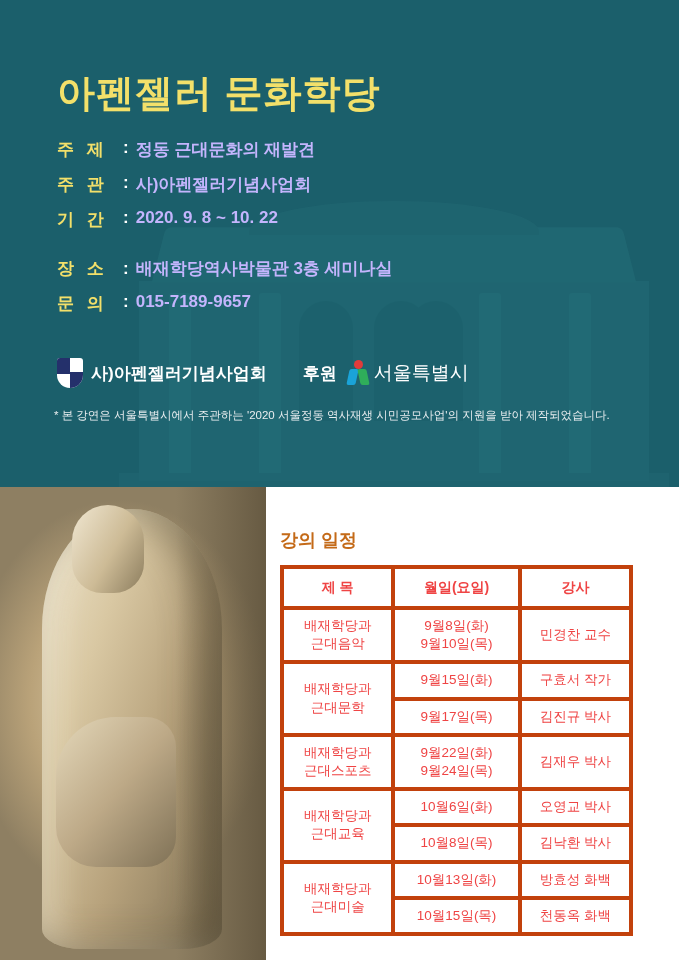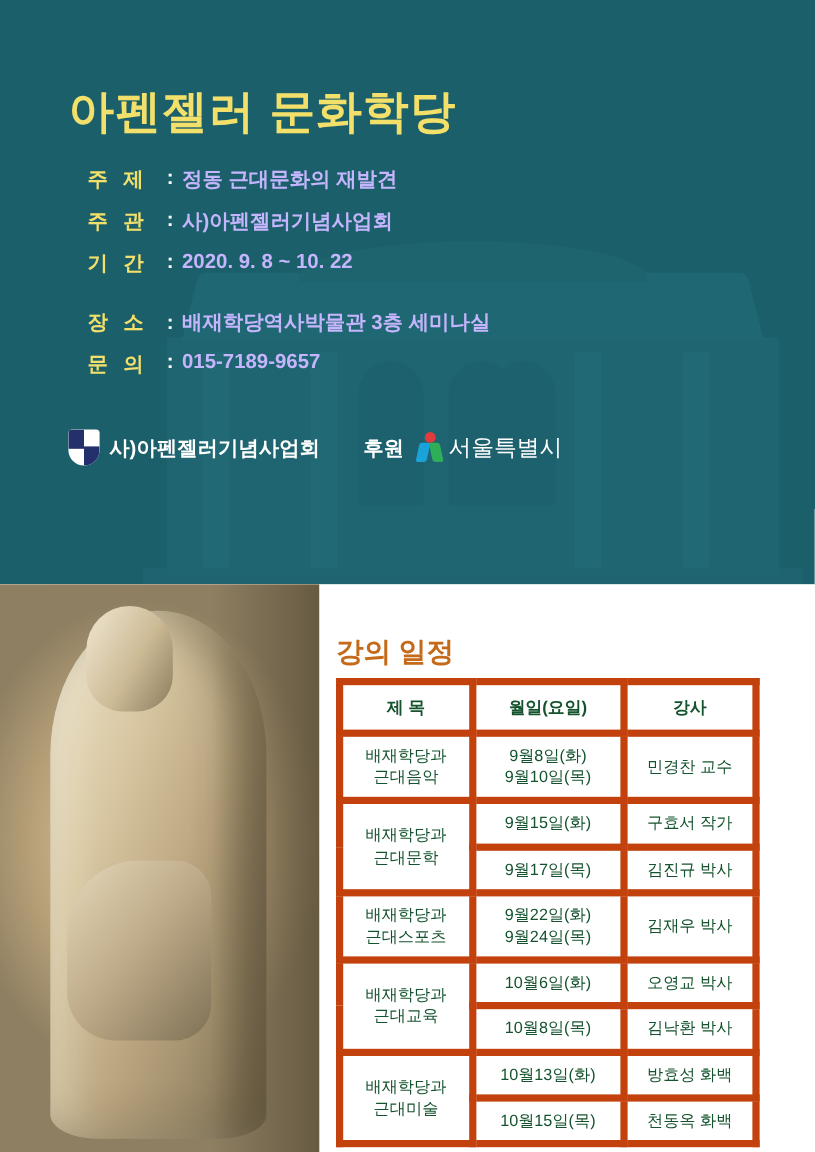--- a/index.html
+++ b/index.html
@@ -77,21 +77,21 @@
     left: 57px; top: 68px;
     font-size: 38px;
     font-weight: bold;
     color: #f3e06a;
     letter-spacing: 1px;
     white-space: nowrap;
   }
 
   .info-list {
     position: absolute;
-    left: 73px; top: 138px;
+    left: 57px; top: 138px;
     width: 560px;
   }
   .info-row {
     display: flex;
     align-items: flex-start;
     margin-bottom: 12px;
     white-space: nowrap;
   }
   .info-label {
     color: #f3e06a;
@@ -245,37 +245,37 @@
     position: absolute;
     right: 0; top: 0;
     width: 90px; height: 473px;
     background: linear-gradient(90deg, rgba(110,96,70,0) 0%, rgba(90,78,56,0.75) 100%);
   }
 
   .schedule-title {
     position: absolute;
     left: 280px; top: 41px;
     color: #c46a18;
-    font-size: 23px;
+    font-size: 18px;
     font-weight: bold;
   }
 
   table.schedule {
     position: absolute;
     left: 280px; top: 78px;
     width: 353px;
     border-collapse: collapse;
     background: #ffffff;
   }
   table.schedule th,
   table.schedule td {
-    border: 6px solid #c2410c;
+    border: 4px solid #c2410c;
     text-align: center;
     font-size: 13.5px;
-    color: #14532d;
+    color: #ef4444;
     padding: 7px 2px;
     line-height: 1.35;
     white-space: nowrap;
   }
   table.schedule th {
     font-weight: bold;
     padding: 9px 2px;
     font-size: 14px;
   }
   .col-subject { width: 118px; }
@@ -347,20 +347,21 @@
         <span class="org-name">사)아펜젤러기념사업회</span>
         <span class="sponsor-label">후원</span>
         <span class="seoul-mark">
           <span class="dot"></span>
             <span class="stroke1"></span>
             <span class="stroke2"></span>
         </span>
         <span class="seoul-name">서울특별시</span>
       </div>
 
+      <div class="footnote">* 본 강연은 서울특별시에서 주관하는 '2020 서울정동 역사재생 시민공모사업'의 지원을 받아 제작되었습니다.</div>
     </div>
   </div>
 
   <div class="bottom-panel">
 
     <div class="statue">
       <div class="statue-figure"></div>
       <div class="statue-head"></div>
       <div class="statue-arm"></div>
       <div class="statue-shadow"></div>

